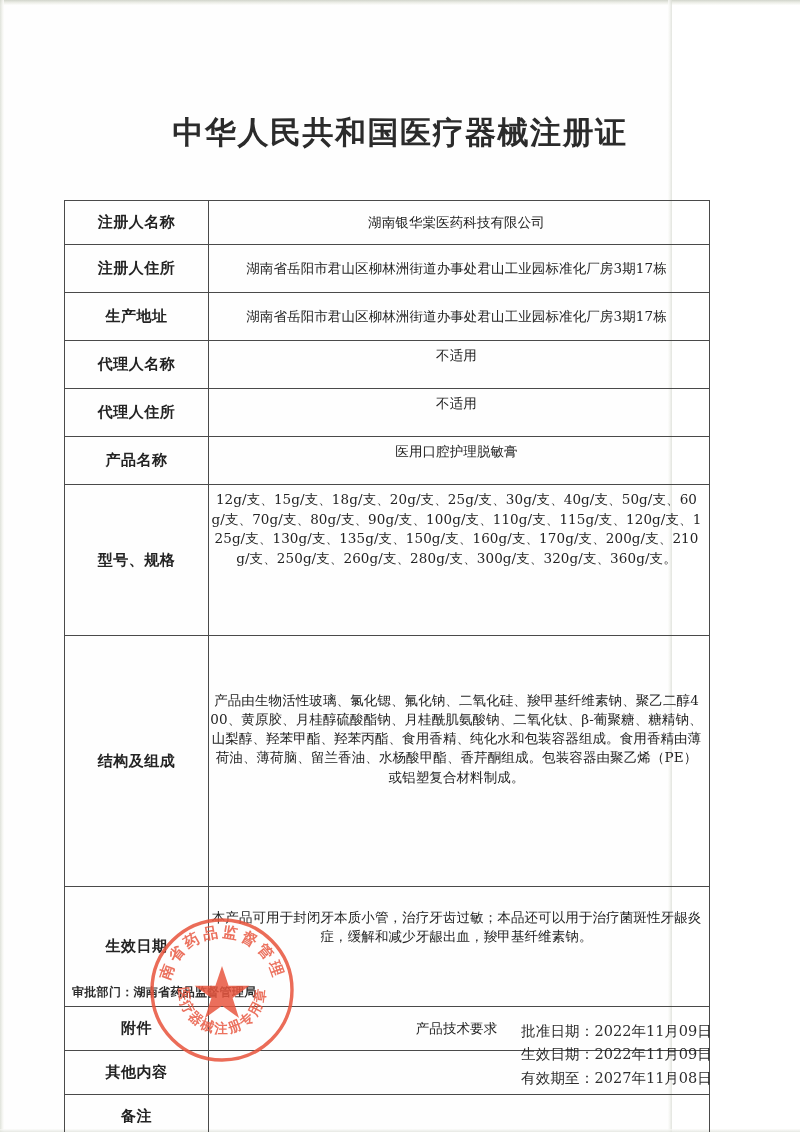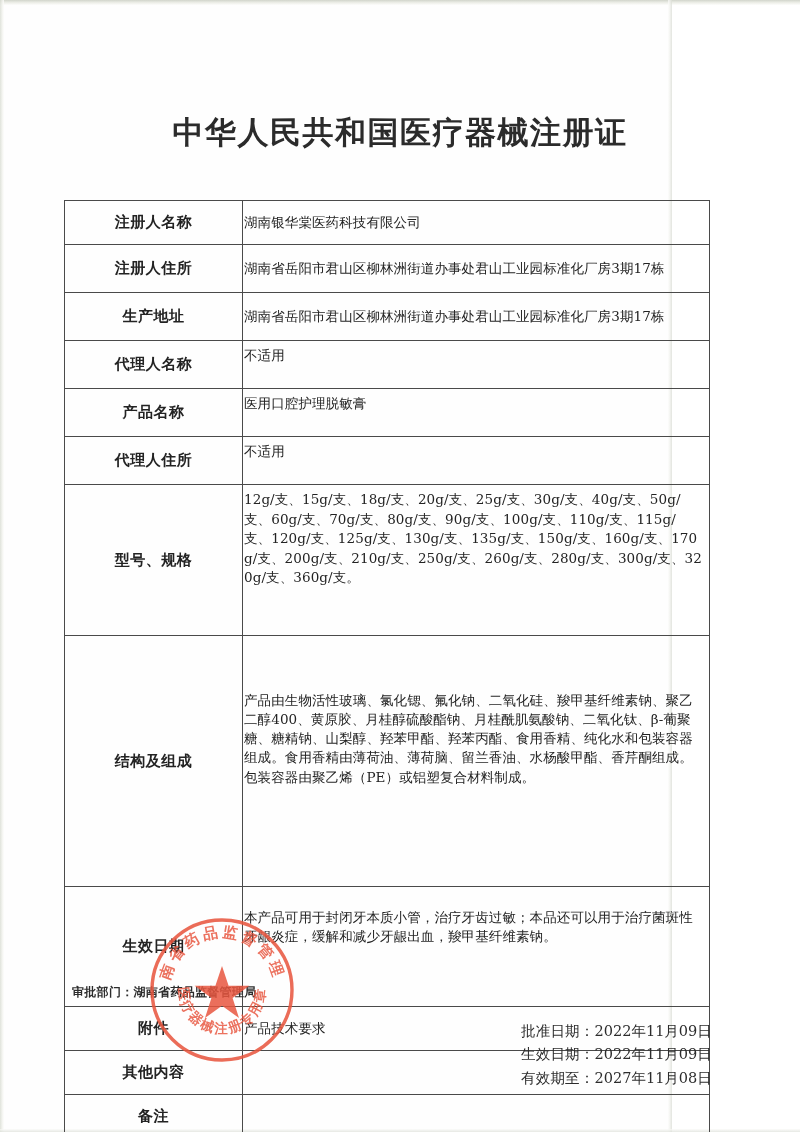--- a/index.html
+++ b/index.html
@@ -99,29 +99,30 @@
     padding: 0;
     color: #232323;
   }
   .cert-table td.label {
     width: 139px;
     text-align: center;
     font-family: "DejaVu Serif", "Liberation Serif", serif;
     font-size: 15px;
     font-weight: bold;
     letter-spacing: .5px;
-    padding: 4px 19px;
+    padding: 4px 2px;
   }
   .cert-table td.value {
     padding: 5px 6px 5px 1px;
     font-family: "DejaVu Serif", "Liberation Serif", serif;
     font-size: 13.5px;
     line-height: 1.42;
     vertical-align: top;
     letter-spacing: .1px;
+    text-align: center;
   }
   .cert-table td.value.mid { vertical-align: middle; }
   .cert-table tr.r-name   td { height: 33px; }
   .cert-table tr.r-addr   td { height: 37px; }
   .cert-table tr.r-prod   td { height: 37px; }
   .cert-table tr.r-spec   td { height: 140px; }
   .cert-table tr.r-struct td { height: 190px; }
   .cert-table tr.r-scope  td { height: 93px; }
   .cert-table tr.r-small  td { height: 33px; }
 
@@ -202,26 +203,26 @@
       </tr>
       <tr class="r-addr">
         <td class="label">生产地址</td>
         <td class="value mid">湖南省岳阳市君山区柳林洲街道办事处君山工业园标准化厂房3期17栋</td>
       </tr>
       <tr class="r-prod">
         <td class="label">代理人名称</td>
         <td class="value">不适用</td>
       </tr>
       <tr class="r-prod">
+        <td class="label">代理人住所</td>
+        <td class="value">不适用</td>
+      </tr>
+      <tr class="r-prod">
         <td class="label">产品名称</td>
         <td class="value">医用口腔护理脱敏膏</td>
-      </tr>
-      <tr class="r-prod">
-        <td class="label">代理人住所</td>
-        <td class="value">不适用</td>
       </tr>
       <tr class="r-spec">
         <td class="label label-tall">型号、规格</td>
         <td class="value">
           <span class="txt-block spec-text">12g/支、15g/支、18g/支、20g/支、25g/支、30g/支、40g/支、50g/支、60g/支、70g/支、80g/支、90g/支、100g/支、110g/支、115g/支、120g/支、125g/支、130g/支、135g/支、150g/支、160g/支、170g/支、200g/支、210g/支、250g/支、260g/支、280g/支、300g/支、320g/支、360g/支。</span>
         </td>
       </tr>
       <tr class="r-struct">
         <td class="label label-tall">结构及组成</td>
         <td class="value" style="padding-top:55px;">

